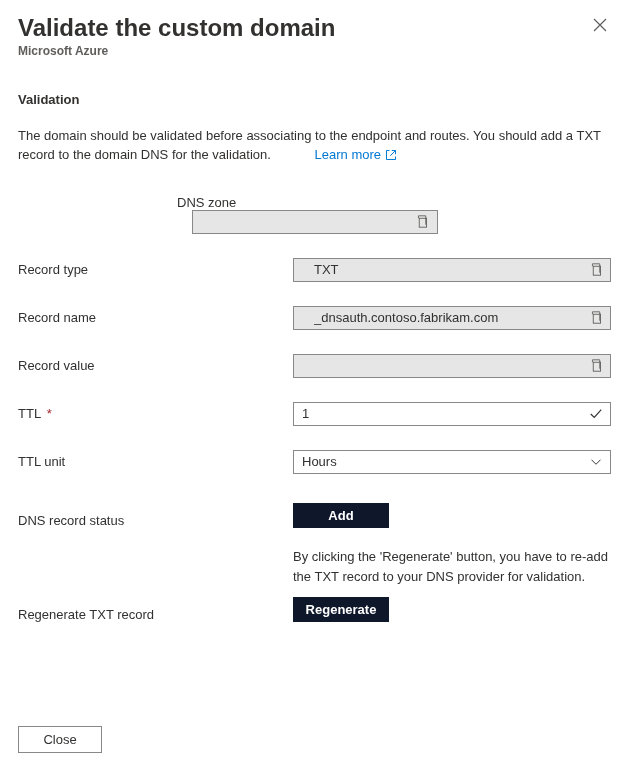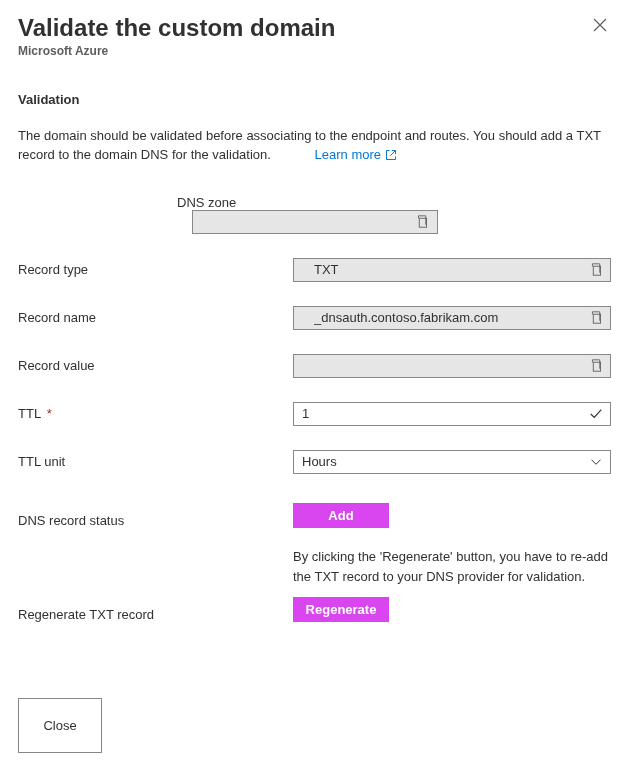--- a/index.html
+++ b/index.html
@@ -153,42 +153,42 @@
       background: #0078d4;
       color: #ffffff;
       font-size: 11px;
       font-weight: 700;
       font-style: italic;
       font-family: Georgia, serif;
       vertical-align: -3px;
       margin-right: 4px;
     }
     .primary-btn {
-      background: #d946ef;
+      background: #0f172a;
       color: #ffffff;
       border: none;
       font-size: 13px;
       font-weight: 600;
       padding: 5px 0;
       width: 96px;
       text-align: center;
       cursor: pointer;
       margin-top: 10px;
     }
     .footer {
       position: absolute;
       bottom: 18px;
       left: 18px;
     }
     .close-btn {
       border: 1px solid #8a8886;
       background: #ffffff;
       color: #323130;
       font-size: 13px;
-      padding: 19px 0;
+      padding: 5px 0;
       width: 84px;
       text-align: center;
       cursor: pointer;
     }
     svg { display: block; }
   </style>
 </head>
 <body>
 
 <div class="header">

